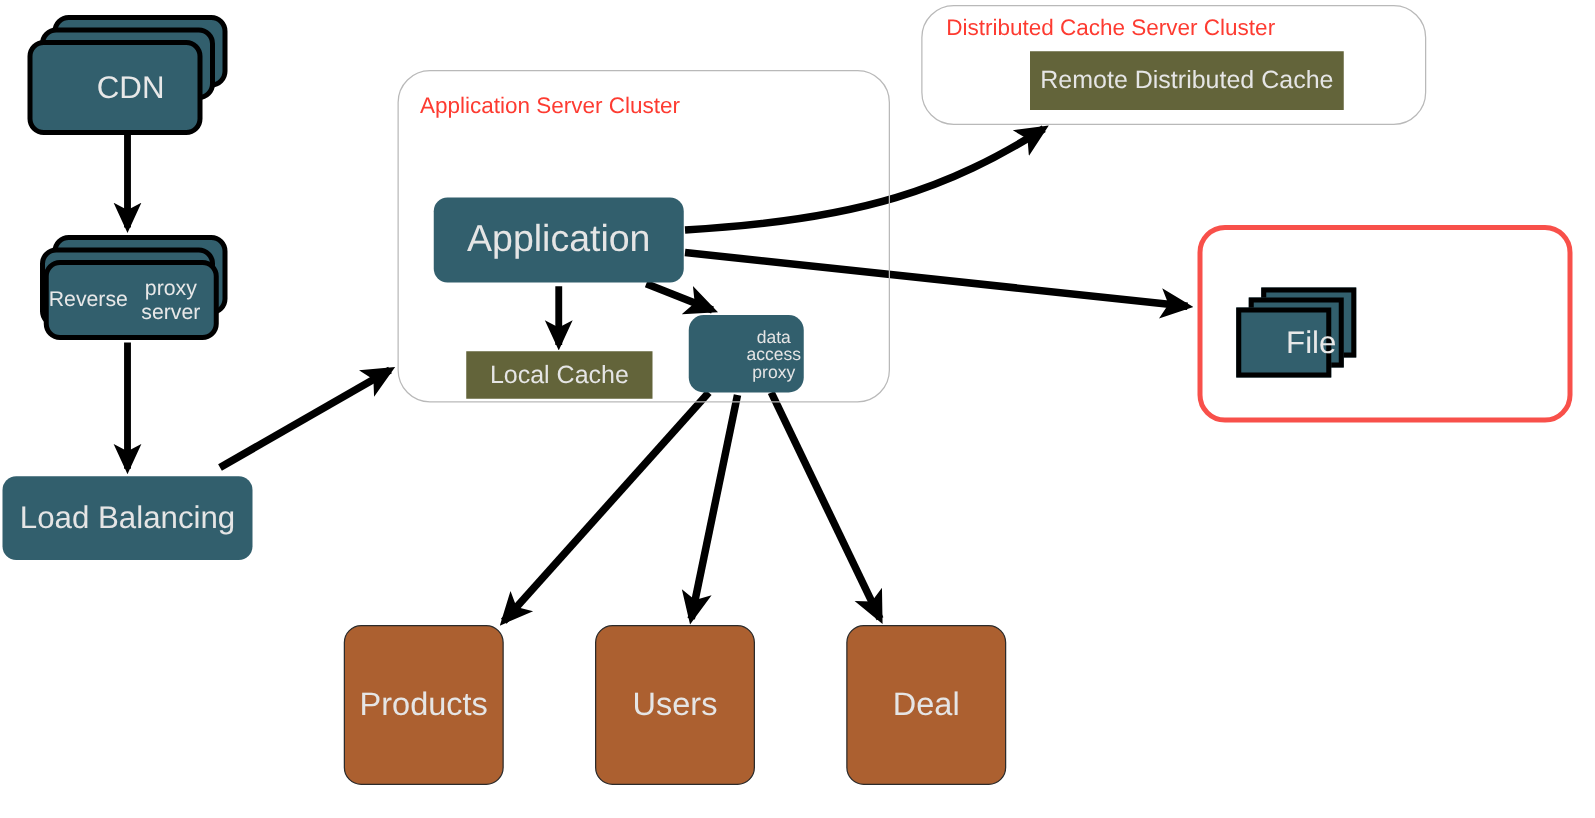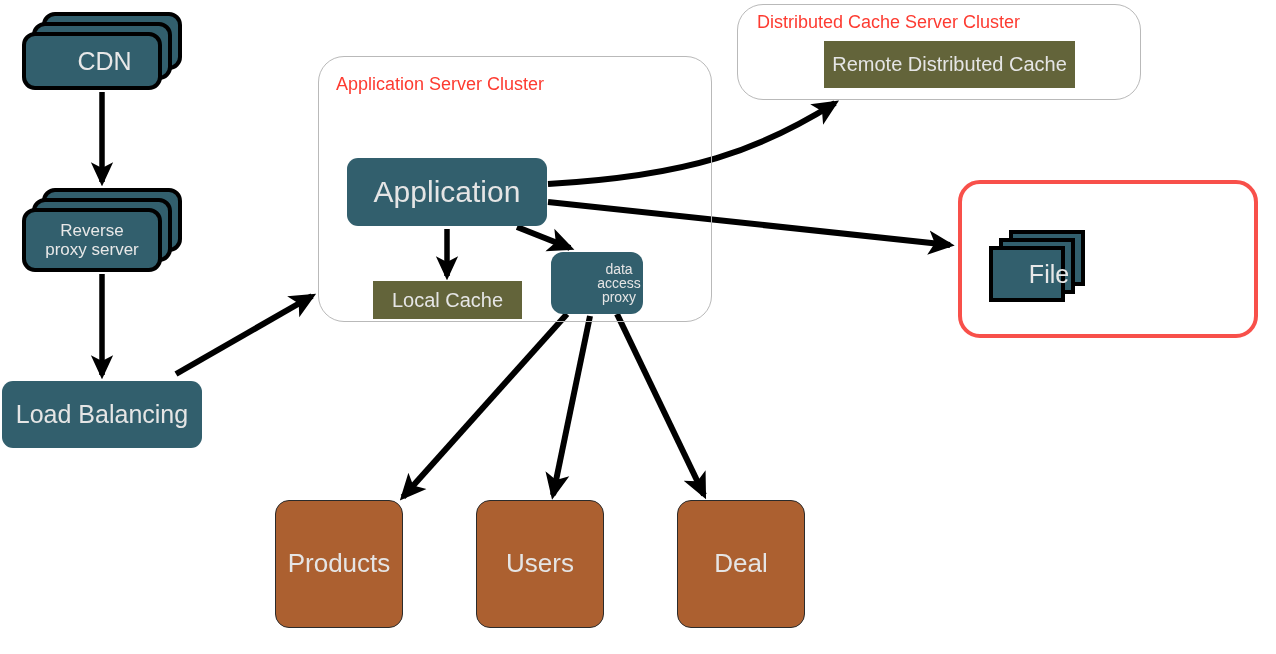--- a/index.html
+++ b/index.html
@@ -178,27 +178,27 @@
   <div class="cluster-title title-red" id="app-cluster-title">Application Server Cluster</div>
 
   <div class="cluster gray" id="cache-cluster"></div>
   <div class="cluster-title title-red" id="cache-cluster-title">Distributed Cache Server Cluster</div>
 
   <div class="cluster red" id="files-cluster"></div>
 
   <div class="stack rounded" id="cdn-stack">
     <div class="card" style="left:20px; top:0;   width:140px; height:58px;"></div>
     <div class="card" style="left:10px; top:10px;width:140px; height:58px;"></div>
-    <div class="card" style="left:0;    top:20px;width:140px; height:58px; font-size:25px;padding-left:25px;">CDN</div>
+    <div class="card" style="left:0;    top:20px;width:140px; height:76px; font-size:25px;padding-left:25px;">CDN</div>
   </div>
 
   <div class="stack rounded" id="proxy-stack">
     <div class="card" style="left:20px; top:0;   width:140px; height:64px;"></div>
     <div class="card" style="left:10px; top:10px;width:140px; height:64px;"></div>
-    <div class="card" style="left:0;    top:20px;width:140px; height:64px; font-size:17px; flex-direction:column;">
+    <div class="card" style="left:13px;    top:20px;width:140px; height:64px; font-size:17px; flex-direction:row;">
       <span>Reverse</span>
       <span>proxy server</span>
     </div>
   </div>
 
   <div class="stack square" id="file-stack">
     <div class="card" style="left:20px; top:0;   width:76px; height:56px;"></div>
     <div class="card" style="left:10px; top:8px; width:76px; height:56px;"></div>
     <div class="card" style="left:0;    top:16px;width:76px; height:56px; font-size:25px;">File</div>
   </div>

